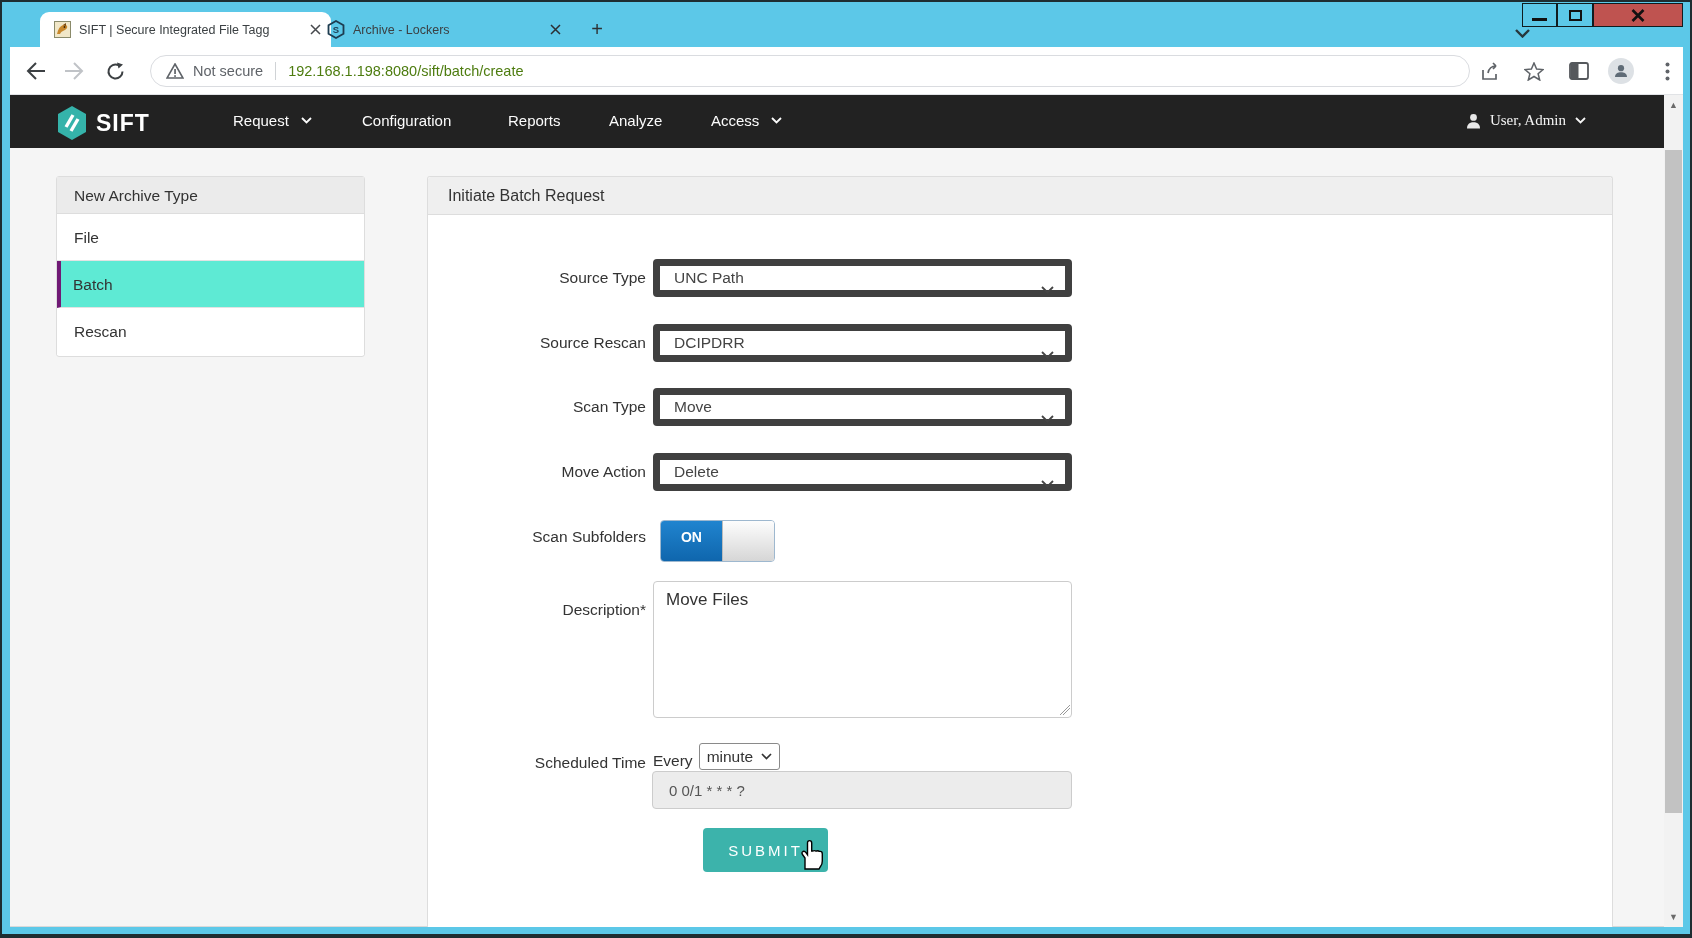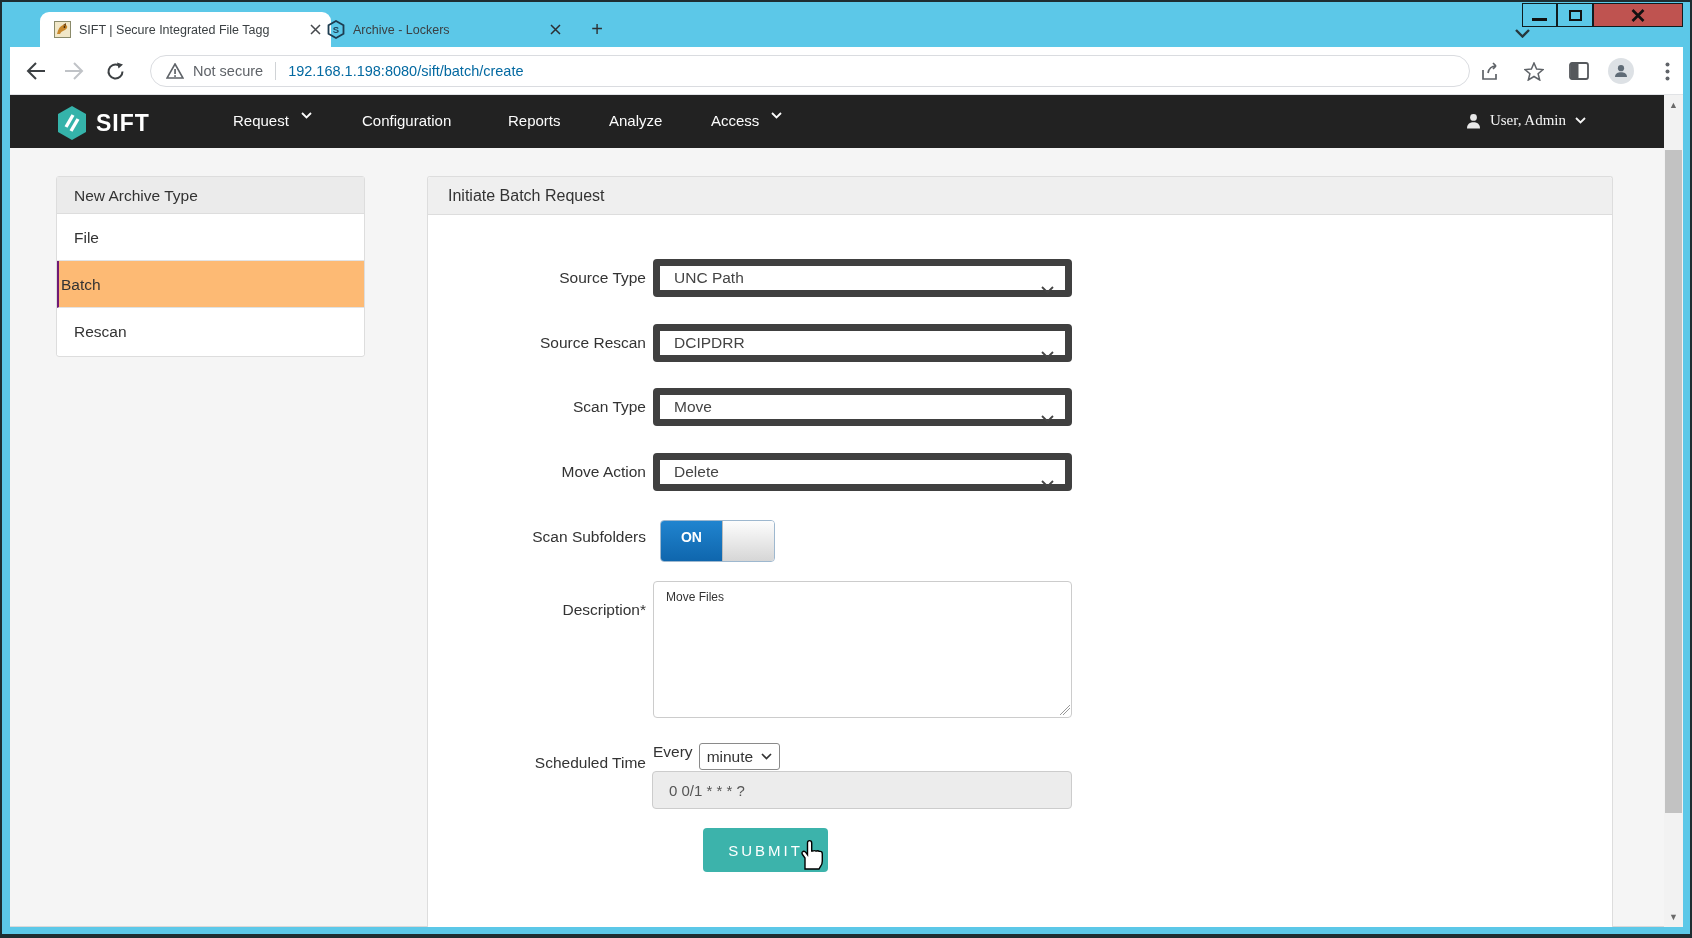--- a/index.html
+++ b/index.html
@@ -29,61 +29,61 @@
   .min-glyph { width:15px; height:3px; background:#111; margin-top:9px; }
   .max-glyph { width:13px; height:11px; border:2px solid #111; }
 
   
   .toolbar { position:absolute; left:10px; top:47px; width:1673px; height:48px; background:#fff; border-bottom:1px solid #e1e3e6; }
   .navicon { position:absolute; top:11px; width:26px; height:26px; display:flex; align-items:center; justify-content:center; }
   .addr { position:absolute; left:140px; top:8px; width:1320px; height:32px; border:1px solid #dadce0; border-radius:16px; background:#fff; display:flex; align-items:center; font-size:14.5px; }
   .addr .warn { margin:0 9px 0 15px; display:flex; }
   .addr .sec { color:#5f6368; }
   .addr .sep { width:1px; height:18px; background:#d0d3d6; margin:0 12px; }
-  .addr .url { color:#0369a1; }
+  .addr .url { color:#4d7c0f; }
   .avatar-circle { width:26px; height:26px; border-radius:50%; background:#dde1e5; display:flex; align-items:center; justify-content:center; }
 
   
   .viewport { position:absolute; left:10px; top:95px; width:1654px; height:832px; background:#f5f5f5; overflow:hidden; }
   .scrollbar { position:absolute; left:1664px; top:95px; width:19px; height:832px; background:#f2f2f2; }
   .scroll-thumb { position:absolute; left:1px; top:55px; width:17px; height:663px; background:#c2c2c2; }
   .scroll-arrow { position:absolute; left:0; width:19px; height:16px; color:#6a6a6a; font-size:9px; text-align:center; line-height:16px; }
 
   
   .navbar { position:absolute; left:0; top:0; width:1654px; height:53px; background:#222222; color:#f2f2f2; }
   .brand { position:absolute; left:46px; top:10px; display:flex; align-items:center; }
   .brand-name { color:#fff; font-size:23px; font-weight:bold; letter-spacing:1px; margin-left:8px; }
-  .navitem { position:absolute; top:17px; font-size:15px; color:#fcfcfc; display:flex; gap:12px; cursor:default; }
+  .navitem { position:absolute; top:17px; font-size:15px; color:#fcfcfc; display:flex; align-items:center; gap:12px; cursor:default; }
   .userbox { position:absolute; right:78px; top:17px; font-size:15px; color:#f5f5f5; display:flex; align-items:center; gap:9px;font-family:Liberation Serif, serif; }
 
   
   .page { position:absolute; left:0; top:53px; width:1654px; height:779px; background:#f5f5f5; border-bottom:1px solid #d9d9d9; }
 
   .sidebox { position:absolute; left:46px; top:28px; width:309px; height:181px; background:#fff; border:1px solid #ddd; border-radius:3px; font-size:15.5px; color:#333; }
   .sidebox .shead { height:37px; line-height:37px; padding-left:17px; background:#ebebeb; border-bottom:1px solid #ddd; }
   .sidebox .sitem { height:47px; line-height:47px; padding-left:17px; border-bottom:1px solid #e3e3e3; background:#fff; cursor:pointer; }
   .sidebox .sitem:last-child { border-bottom:none; }
-  .sidebox .sitem.selected { background:#fdba74; border-left:2px solid #701a75; padding-left:2px; }
+  .sidebox .sitem.selected { background:#5eead4; border-left:4px solid #701a75; padding-left:12px; }
 
   .panel { position:absolute; left:417px; top:28px; width:1186px; height:751px; background:#fff; border:1px solid #ddd; border-bottom:none; border-radius:3px 3px 0 0; }
   .phead { height:38px; line-height:38px; padding-left:20px; background:#efefef; border-bottom:1px solid #ddd; font-size:16px; color:#333; border-radius:3px 3px 0 0; }
 
   .flabel { position:absolute; left:20px; width:198px; text-align:right; font-size:15.5px; color:#333; }
   .fselect { position:absolute; left:225px; width:419px; height:38px; border:7px solid #404040; border-radius:4px; background:#fff; display:flex; align-items:center; font-size:15.5px; color:#444; padding:0 30px 0 14px; cursor:pointer; }
   .fselect .chev { position:absolute; right:11px; top:14px; }
 
   .toggle { position:absolute; left:232px; top:343px; width:115px; height:42px; border-radius:4px; overflow:hidden; border:1px solid #9eb8cf; display:flex; cursor:pointer; }
   .toggle .on { width:62px; background:linear-gradient(#2084cf,#0f66ad); color:#fff; font-weight:bold; font-size:14px; text-align:center; line-height:33px; }
   .toggle .handle { width:53px; background:linear-gradient(#fdfdfd,#d6d6d6); border-left:1px solid #bbb; }
 
-  .ftextarea { position:absolute; left:225px; top:404px; width:419px; height:137px; border:1px solid #ccc; border-radius:4px; font-family:"Liberation Sans",sans-serif; font-size:12px; color:#333; padding:8px 12px; resize:none; }
+  .ftextarea { position:absolute; left:225px; top:404px; width:419px; height:137px; border:1px solid #ccc; border-radius:4px; font-family:"Liberation Sans",sans-serif; font-size:17px; color:#333; padding:8px 12px; resize:none; }
   .grip { position:absolute; left:631px; top:527px; width:11px; height:11px; background:
     linear-gradient(135deg, transparent 50%, #999 50%, #999 56%, transparent 56%, transparent 66%, #999 66%, #999 72%, transparent 72%); }
 
-  .every-row { position:absolute; left:225px; top:566px; display:flex; align-items:flex-start; font-size:15.5px; color:#333; gap:6px; }
+  .every-row { position:absolute; left:225px; top:566px; display:flex; align-items:flex-end; font-size:15.5px; color:#333; gap:6px; }
   .mini-select { border:1px solid #8a8a8a; border-radius:3px; height:27px; display:flex; align-items:center; padding:0 7px; gap:8px; background:#fff; cursor:pointer; }
   .cron { position:absolute; left:224px; top:594px; width:420px; height:38px; background:#ececec; border:1px solid #ccc; border-radius:4px; font-size:15px; color:#555; padding:0 16px; font-family:"Liberation Sans",sans-serif; }
   .submit { position:absolute; left:275px; top:651px; width:125px; height:44px; background:#3cb3ab; border:none; border-radius:4px; color:#fff; font-size:15px; letter-spacing:3px; font-family:"Liberation Sans",sans-serif; cursor:pointer; }
   .cursor-hand { position:absolute; left:368px; top:662px; z-index:5; }
 </style>
 </head>
 <body>
 
 <div class="frame">
   <div class="edge top"></div>

